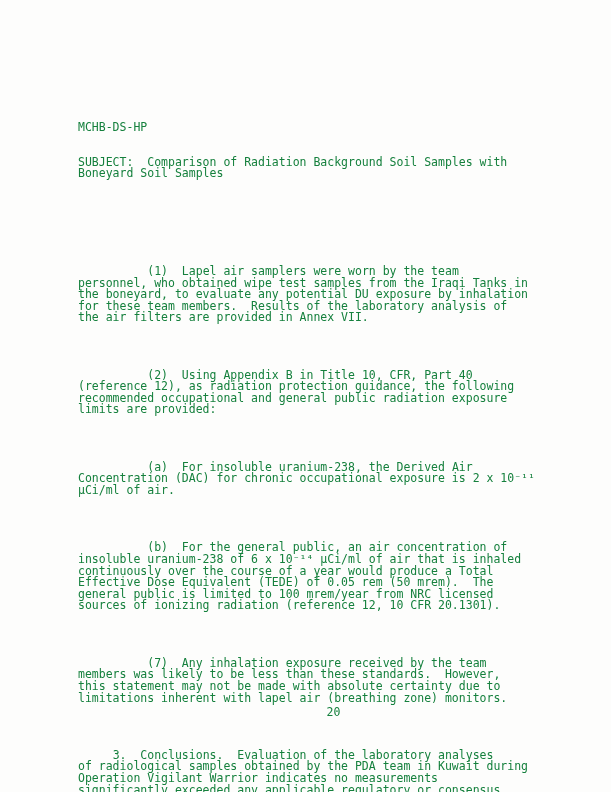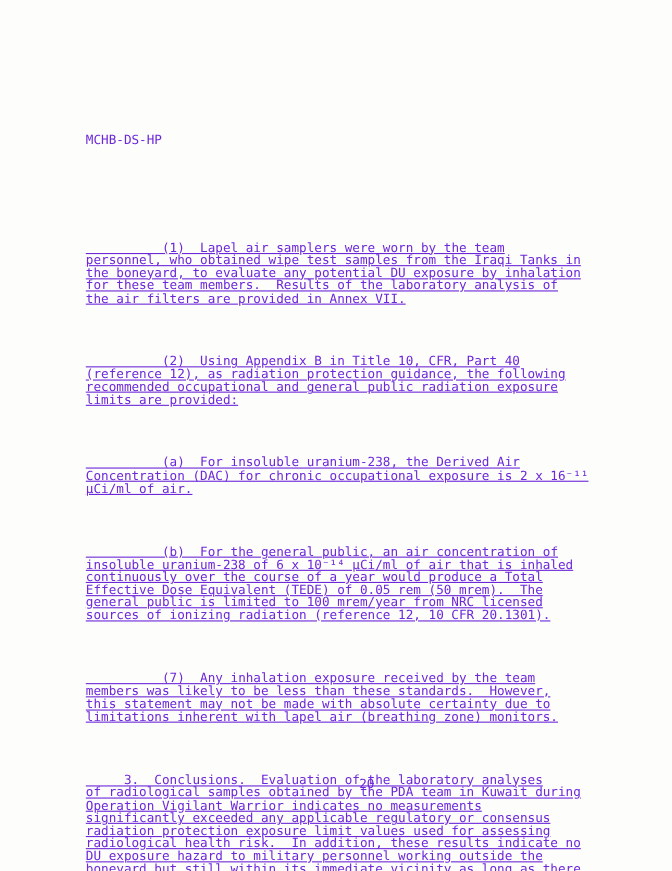--- a/index.html
+++ b/index.html
@@ -8,36 +8,35 @@
     background: #e8e8e8;
   }
   .scan-page {
     position: relative;
     width: 611px;
     height: 792px;
     margin: 0 auto;
     background: #fdfdfc;
     overflow: hidden;
     font-family: "DejaVu Sans Mono", "Liberation Mono", monospace;
-    color: #6d28d9;
+    color: #15803d;
   }
   .text-block {
     position: absolute;
     left: 78px;
     top: 64px;
     width: 478px;
     font-size: 11.5px;
     line-height: 11.6px;
     white-space: pre-wrap;
     letter-spacing: 0px;
   }
   .para {
     margin: 0 0 11px 0;
     white-space: pre-wrap;
-    text-decoration: underline;
   }
   .header-block {
     margin-bottom: 28px;
   }
   .header-block div {
     white-space: pre-wrap;
   }
   .page-number {
     position: absolute;
     left: 0;
@@ -50,35 +49,37 @@
 </style>
 </head>
 <body>
 
 <div class="scan-page">
 
   <div class="text-block">
 
     <div class="header-block">
       <div>MCHB-DS-HP</div>
+      <div>SUBJECT:  Comparison of Radiation Background Soil Samples with
+Boneyard Soil Samples</div>
     </div>
 
     <div class="para">          (1)  Lapel air samplers were worn by the team
 personnel, who obtained wipe test samples from the Iraqi Tanks in
 the boneyard, to evaluate any potential DU exposure by inhalation
 for these team members.  Results of the laboratory analysis of
 the air filters are provided in Annex VII.</div>
 
     <div class="para">          (2)  Using Appendix B in Title 10, CFR, Part 40
 (reference 12), as radiation protection guidance, the following
 recommended occupational and general public radiation exposure
 limits are provided:</div>
 
     <div class="para">          (a)  For insoluble uranium-238, the Derived Air
-Concentration (DAC) for chronic occupational exposure is 2 x 16⁻¹¹
+Concentration (DAC) for chronic occupational exposure is 2 x 10⁻¹¹
 µCi/ml of air.</div>
 
     <div class="para">          (b)  For the general public, an air concentration of
 insoluble uranium-238 of 6 x 10⁻¹⁴ µCi/ml of air that is inhaled
 continuously over the course of a year would produce a Total
 Effective Dose Equivalent (TEDE) of 0.05 rem (50 mrem).  The
 general public is limited to 100 mrem/year from NRC licensed
 sources of ionizing radiation (reference 12, 10 CFR 20.1301).</div>
 
     <div class="para">          (7)  Any inhalation exposure received by the team

